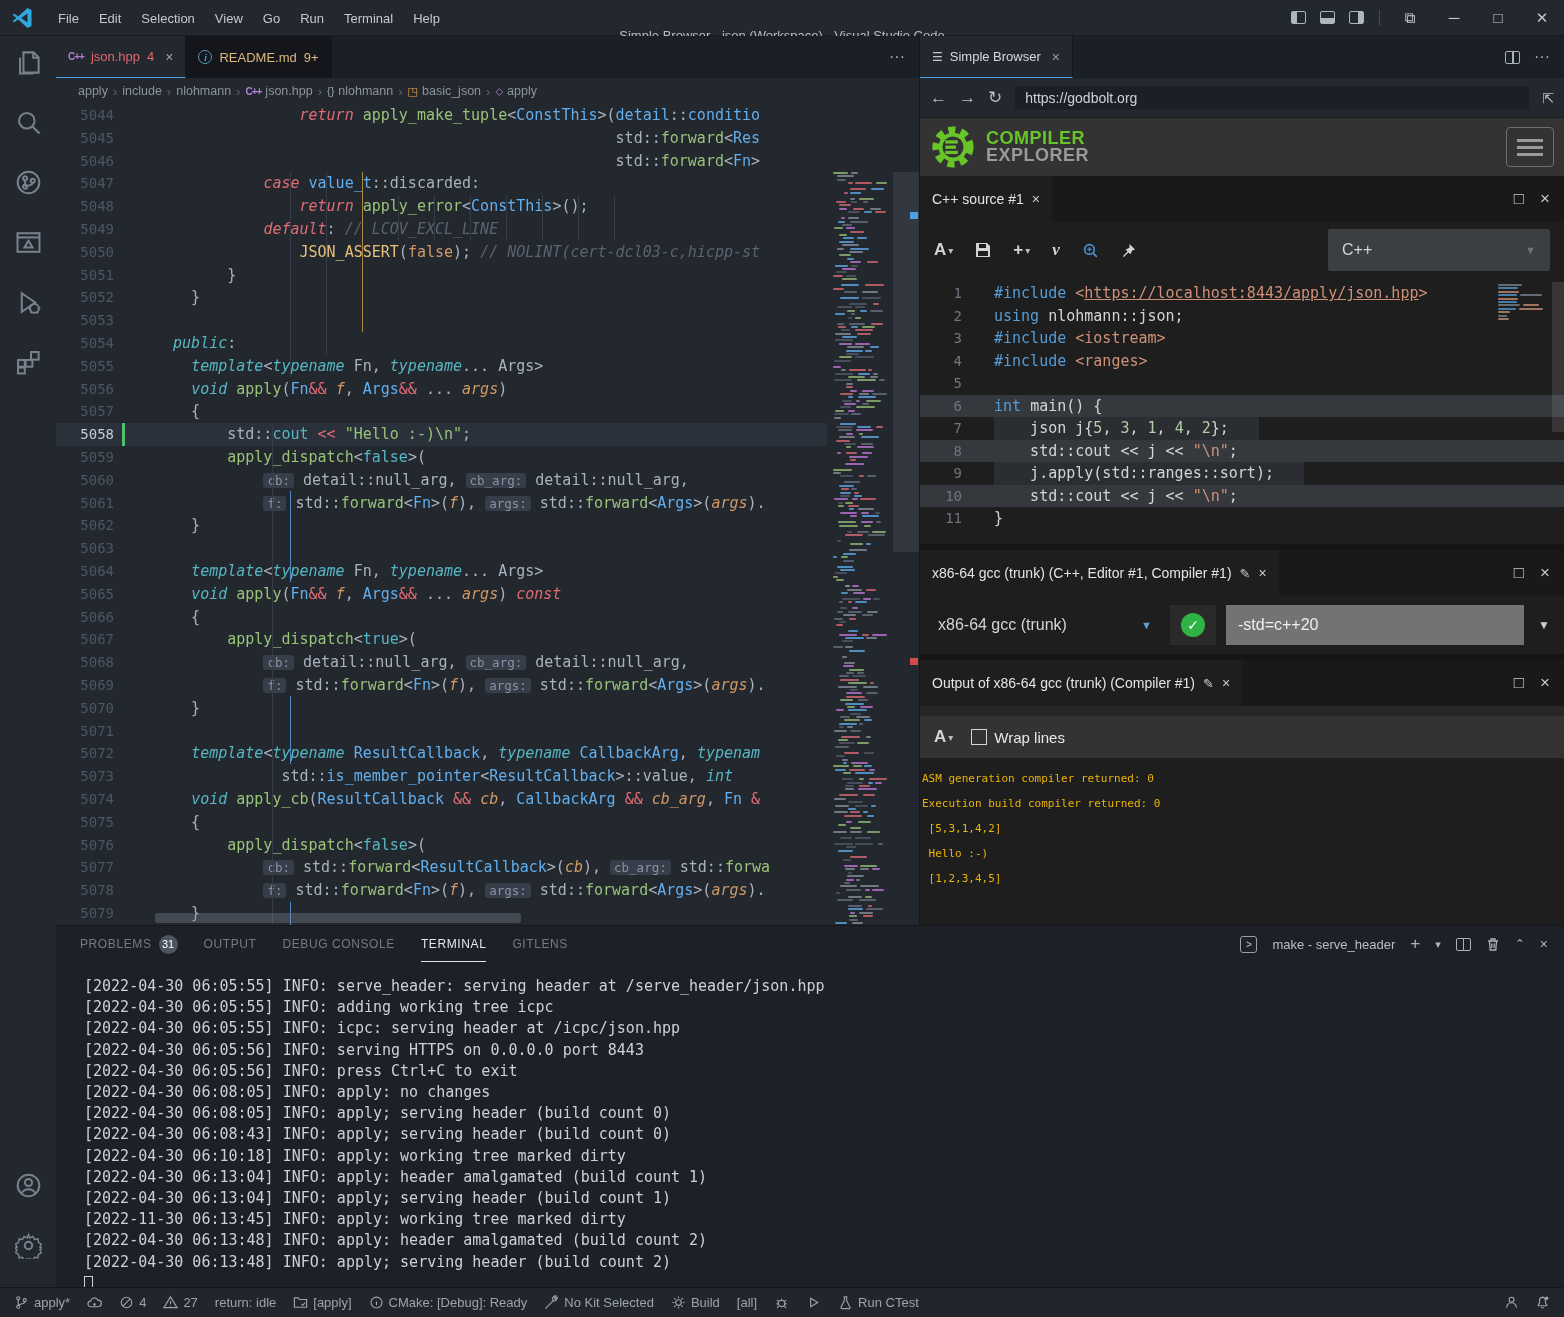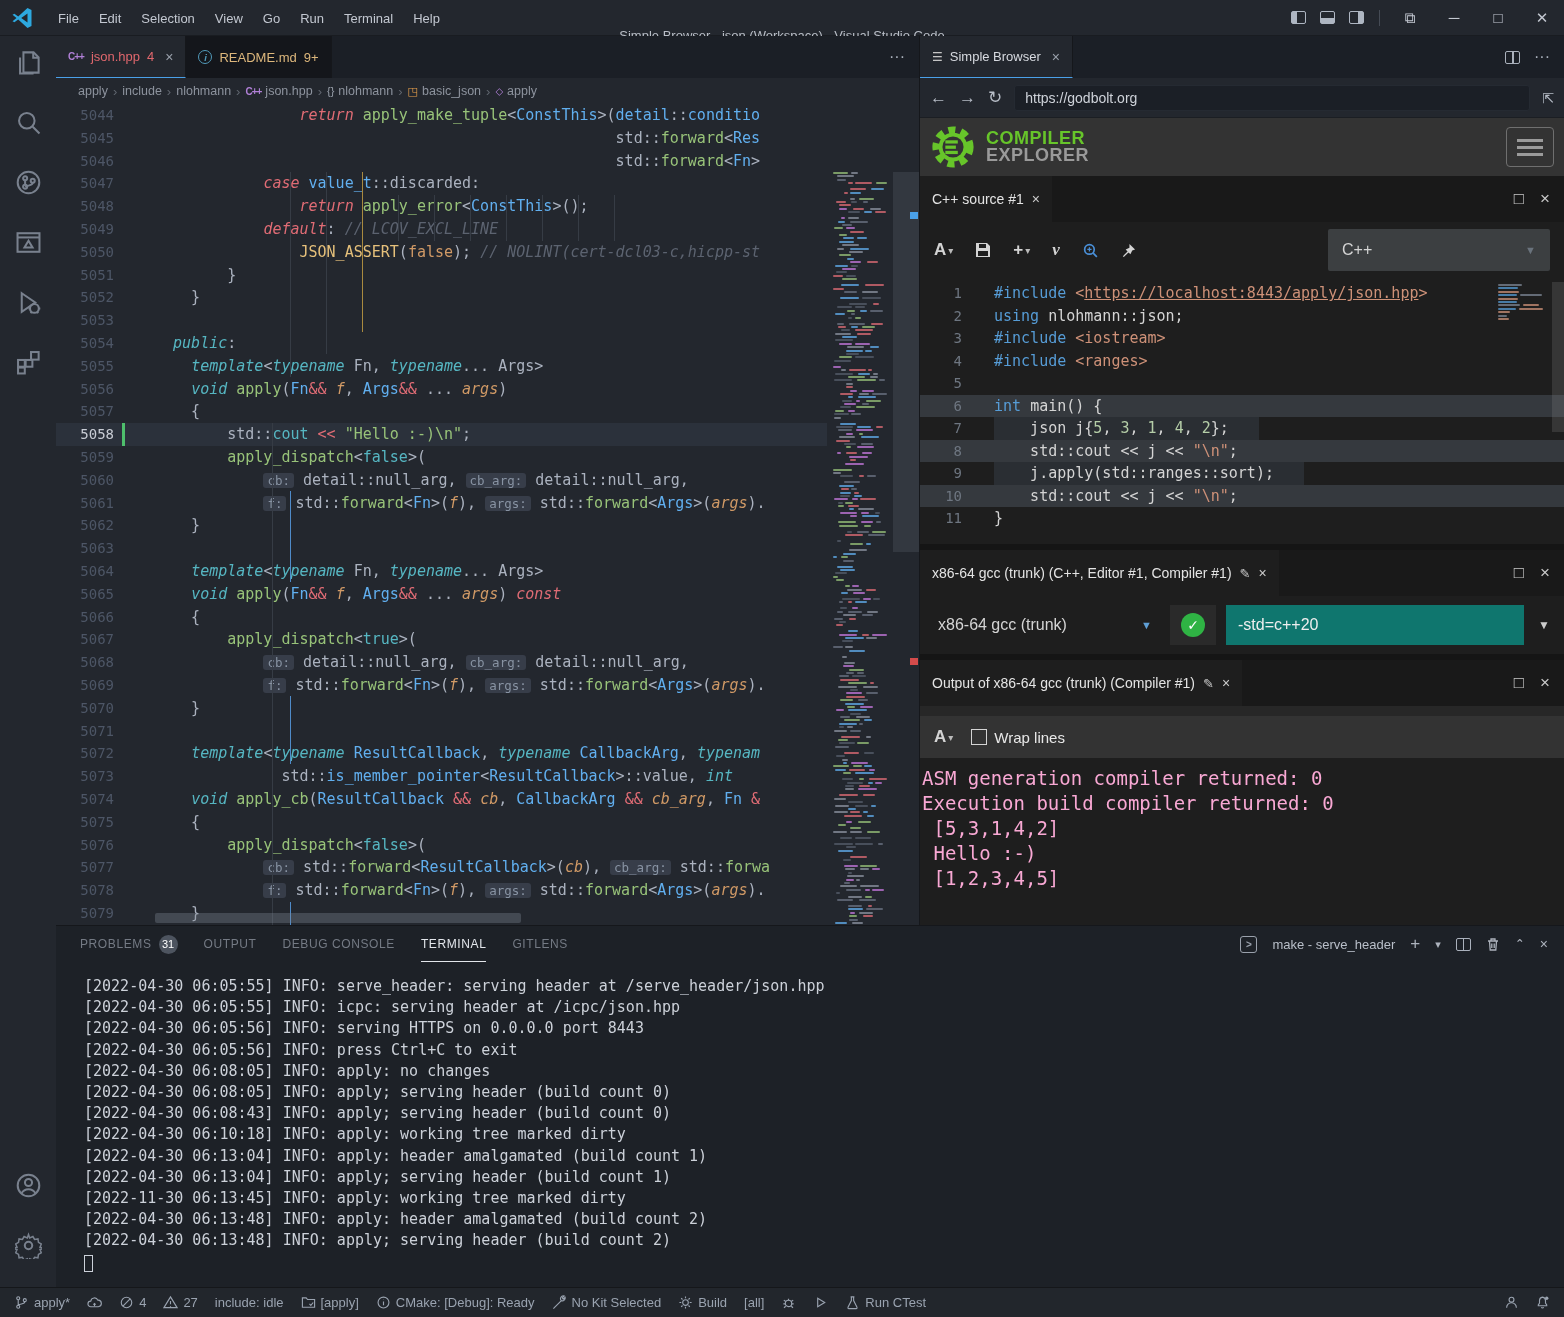--- a/index.html
+++ b/index.html
@@ -108,28 +108,28 @@
   #mm2{position:absolute;right:16px;top:6px;width:52px;height:110px;}
   #msb{position:absolute;right:0;top:4px;width:12px;height:150px;background:rgba(140,140,140,.22);}
 
   .gl-split{height:6px;background:#151515;}
   #compiler-row{height:58px;background:#1e1e1e;display:flex;align-items:center;gap:10px;padding:0 10px;}
   #compiler-select{width:230px;height:40px;display:flex;align-items:center;font-size:16px;color:#d4d4d4;padding:0 8px;}
   #compiler-select .dd{margin-left:auto;color:#5f9fd6;font-size:11px;}
   #check-box{width:46px;height:40px;background:#2a2a2a;display:flex;align-items:center;justify-content:center;}
   #check-circle{width:24px;height:24px;border-radius:50%;background:#2fb344;color:#fff;font-size:14px;
      display:flex;align-items:center;justify-content:center;font-weight:bold;}
-  #flags-field{flex:1;height:40px;background:#0f766e;display:flex;align-items:center;padding:0 12px;font-size:16px;color:#eeeeee;}
+  #flags-field{flex:1;height:40px;background:#737373;display:flex;align-items:center;padding:0 12px;font-size:16px;color:#eeeeee;}
   #flags-dd{color:#cccccc;font-size:12px;padding:0 4px;}
 
   #out-toolbar{height:42px;background:#333333;display:flex;align-items:center;gap:18px;padding:0 14px;}
   #wrap-box{width:16px;height:16px;border:1.6px solid #d4d4d4;background:transparent;}
   #wrap-label{font-size:15px;color:#e8e8e8;}
   #out-body{background:#1e1e1e;padding:8px 0 0 2px;}
-  .out-line{font-family:"DejaVu Sans Mono",monospace;font-size:19px;line-height:25px;color:#f9a8d4;white-space:pre;}
+  .out-line{font-family:"DejaVu Sans Mono",monospace;font-size:11px;line-height:25px;color:#eab308;white-space:pre;}
   #out-strip{height:10px;background:#272727;}
 
   
   #panel{position:absolute;left:56px;top:925px;right:0;height:362px;background:#1d2127;border-top:1px solid #15171b;}
   #panel-tabs{height:36px;display:flex;align-items:center;padding-left:24px;gap:26px;}
   .ptab{font-size:12px;letter-spacing:.6px;color:#747a84;display:flex;align-items:center;gap:7px;height:36px;}
   .ptab.active{color:#e3e6eb;border-bottom:1px solid #e3e6eb;}
   .pbadge{min-width:19px;height:19px;border-radius:50%;background:#4d545f;color:#fff;font-size:11px;
      display:flex;align-items:center;justify-content:center;letter-spacing:0;}
   #panel-right{margin-left:auto;display:flex;align-items:center;gap:15px;color:#adb3bd;font-size:14px;padding-right:16px;}
@@ -1309,20 +1309,21 @@
       <svg width="14" height="15" viewBox="0 0 14 15" fill="none" stroke="#adb3bd" stroke-width="1.3">
         <path d="M2 4h10M5 4V2h4v2M3.5 4l.7 9h5.6l.7-9M5.8 6.5v4.5M8.2 6.5v4.5"></path>
         </svg>
       <span style="font-size:12px;">⌃</span>
       <span>×</span>
     </div>
   </div>
   <div id="terminal">
     <div id="log-lines">
         <div class="log">[2022-04-30 06:05:55] INFO: serve_header: serving header at /serve_header/json.hpp</div>
+        <div class="log">[2022-04-30 06:05:55] INFO: adding working tree icpc</div>
         <div class="log">[2022-04-30 06:05:55] INFO: icpc: serving header at /icpc/json.hpp</div>
         <div class="log">[2022-04-30 06:05:56] INFO: serving HTTPS on 0.0.0.0 port 8443</div>
         <div class="log">[2022-04-30 06:05:56] INFO: press Ctrl+C to exit</div>
         <div class="log">[2022-04-30 06:08:05] INFO: apply: no changes</div>
         <div class="log">[2022-04-30 06:08:05] INFO: apply; serving header (build count 0)</div>
         <div class="log">[2022-04-30 06:08:43] INFO: apply; serving header (build count 0)</div>
         <div class="log">[2022-04-30 06:10:18] INFO: apply: working tree marked dirty</div>
         <div class="log">[2022-04-30 06:13:04] INFO: apply: header amalgamated (build count 1)</div>
         <div class="log">[2022-04-30 06:13:04] INFO: apply; serving header (build count 1)</div>
         <div class="log">[2022-11-30 06:13:45] INFO: apply: working tree marked dirty</div>
@@ -1366,21 +1367,21 @@
       <div class="sb-item">
         <span style="display: inline-flex;">
           <svg width="15" height="15" viewBox="0 0 16 16" fill="none" stroke="currentColor" stroke-width="1.2">
             <path d="M8 2 15 13.5H1z"></path>
             <path d="M8 6.5v3.4M8 11.6v.9"></path>
           </svg>
         </span>
         <span>27</span>
       </div>
       <div class="sb-item">
-        <span>include: idle</span>
+        <span>return: idle</span>
       </div>
       <div class="sb-item">
         <span style="display: inline-flex;">
           <svg width="15" height="15" viewBox="0 0 16 16" fill="none" stroke="currentColor" stroke-width="1.2">
             <path d="M1.5 3h4l1.5 1.8h7.5V13h-13z"></path>
             <path d="M9 9.5l1.5 1.5 2.5-3"></path>
           </svg>
         </span>
         <span>[apply]</span>
       </div>

